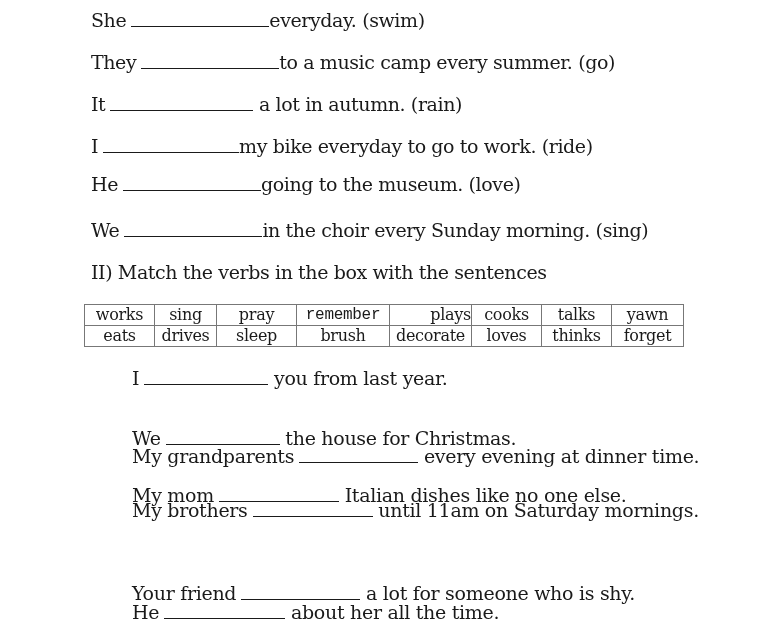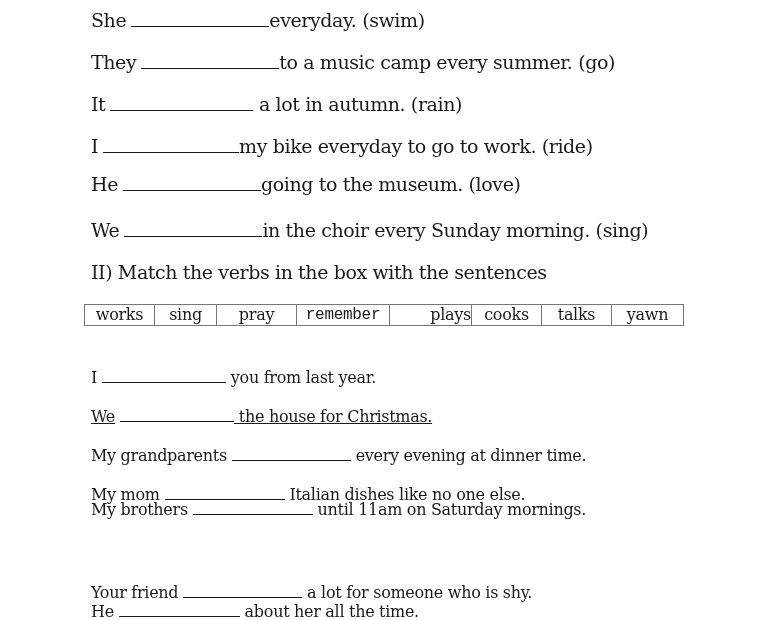--- a/index.html
+++ b/index.html
@@ -17,22 +17,23 @@
   }
   .line {
     position: absolute;
     left: 91px;
     font-size: 19px;
     line-height: 24px;
     white-space: nowrap;
     letter-spacing: -0.4px;
   }
   .line.small {
-    font-size: 16px;
+    font-size: 19px;
     letter-spacing: -0.3px;
+    margin-left: 41px;
   }
   .blank {
     display: inline-block;
     border-bottom: 1px solid #1a1a1a;
     height: 18px;
     vertical-align: baseline;
   }
   .line.small .blank {
     height: 15px;
   }
@@ -84,27 +85,37 @@
       <tr>
     <td style="width:69px;">works</td>
     <td style="width:61px;">sing</td>
     <td style="width:79px;">pray</td>
     <td style="width:92px;font-family:Liberation Mono, monospace;">remember</td>
     <td style="width:81px;text-align:right;">plays</td>
     <td style="width:69px;">cooks</td>
     <td style="width:69px;">talks</td>
     <td style="width:71px;">yawn</td>
   </tr>
+  <tr>
+    <td>eats</td>
+    <td>drives</td>
+    <td>sleep</td>
+    <td>brush</td>
+    <td>decorate</td>
+    <td>loves</td>
+    <td>thinks</td>
+    <td>forget</td>
+  </tr>
 </tbody>
   </table>
 
 <div class="line small" style="top:366px;">
   <span>I</span><span class="sp"></span><span class="blank" style="width:124px;"></span><span> you from last year.</span>
 </div>
-<div class="line small" style="top:405px;text-decoration:underline;">
+<div class="line small" style="top:426px;">
   <span>We</span><span class="sp"></span><span class="blank" style="width:114px;"></span><span> the house for Christmas.</span>
 </div>
 <div class="line small" style="top:444px;">
   <span>My grandparents</span><span class="sp"></span><span class="blank" style="width:119px;"></span><span> every evening at dinner time.</span>
 </div>
 <div class="line small" style="top:483px;">
   <span>My mom</span><span class="sp"></span><span class="blank" style="width:120px;"></span><span> Italian dishes like no one else.</span>
 </div>
 <div class="line small" style="top:498px;">
   <span>My brothers</span><span class="sp"></span><span class="blank" style="width:120px;"></span><span> until 11am on Saturday mornings.</span>

